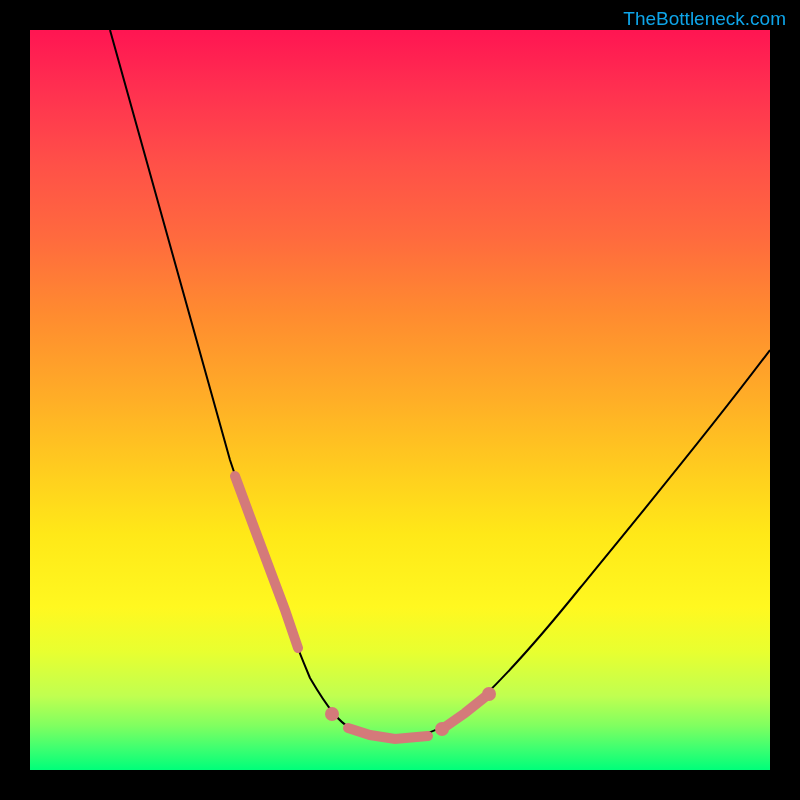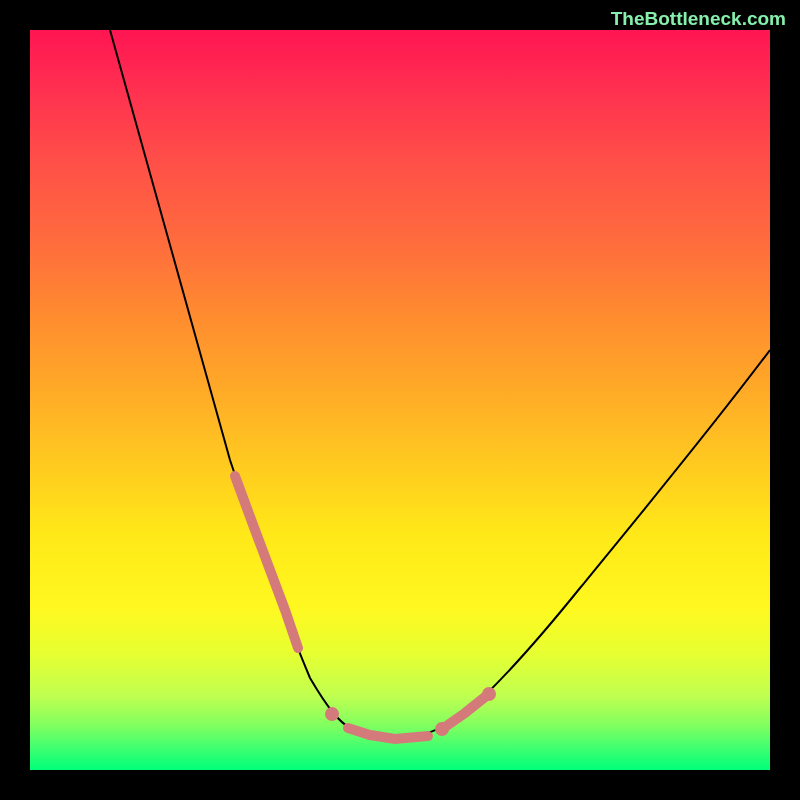--- a/index.html
+++ b/index.html
@@ -34,23 +34,23 @@
         #c0ff50 90%,
         #80ff60 94%,
         #40ff70 97%,
         #00ff7a 100%
       );
     }
     .watermark {
       position: absolute;
       top: 8px;
       right: 14px;
-      color: #86efac;
+      color: #0ea5e9;
       font-size: 19px;
-      font-weight: 700;
+      font-weight: 400;
       z-index: 10;
     }
     .curve-svg {
       position: absolute;
       top: 0;
       left: 0;
       width: 100%;
       height: 100%;
     }
     .main-curve {

